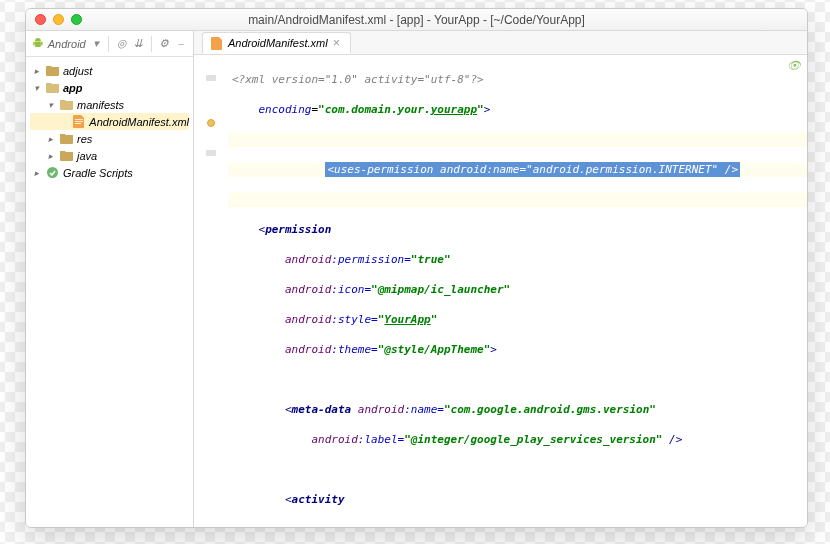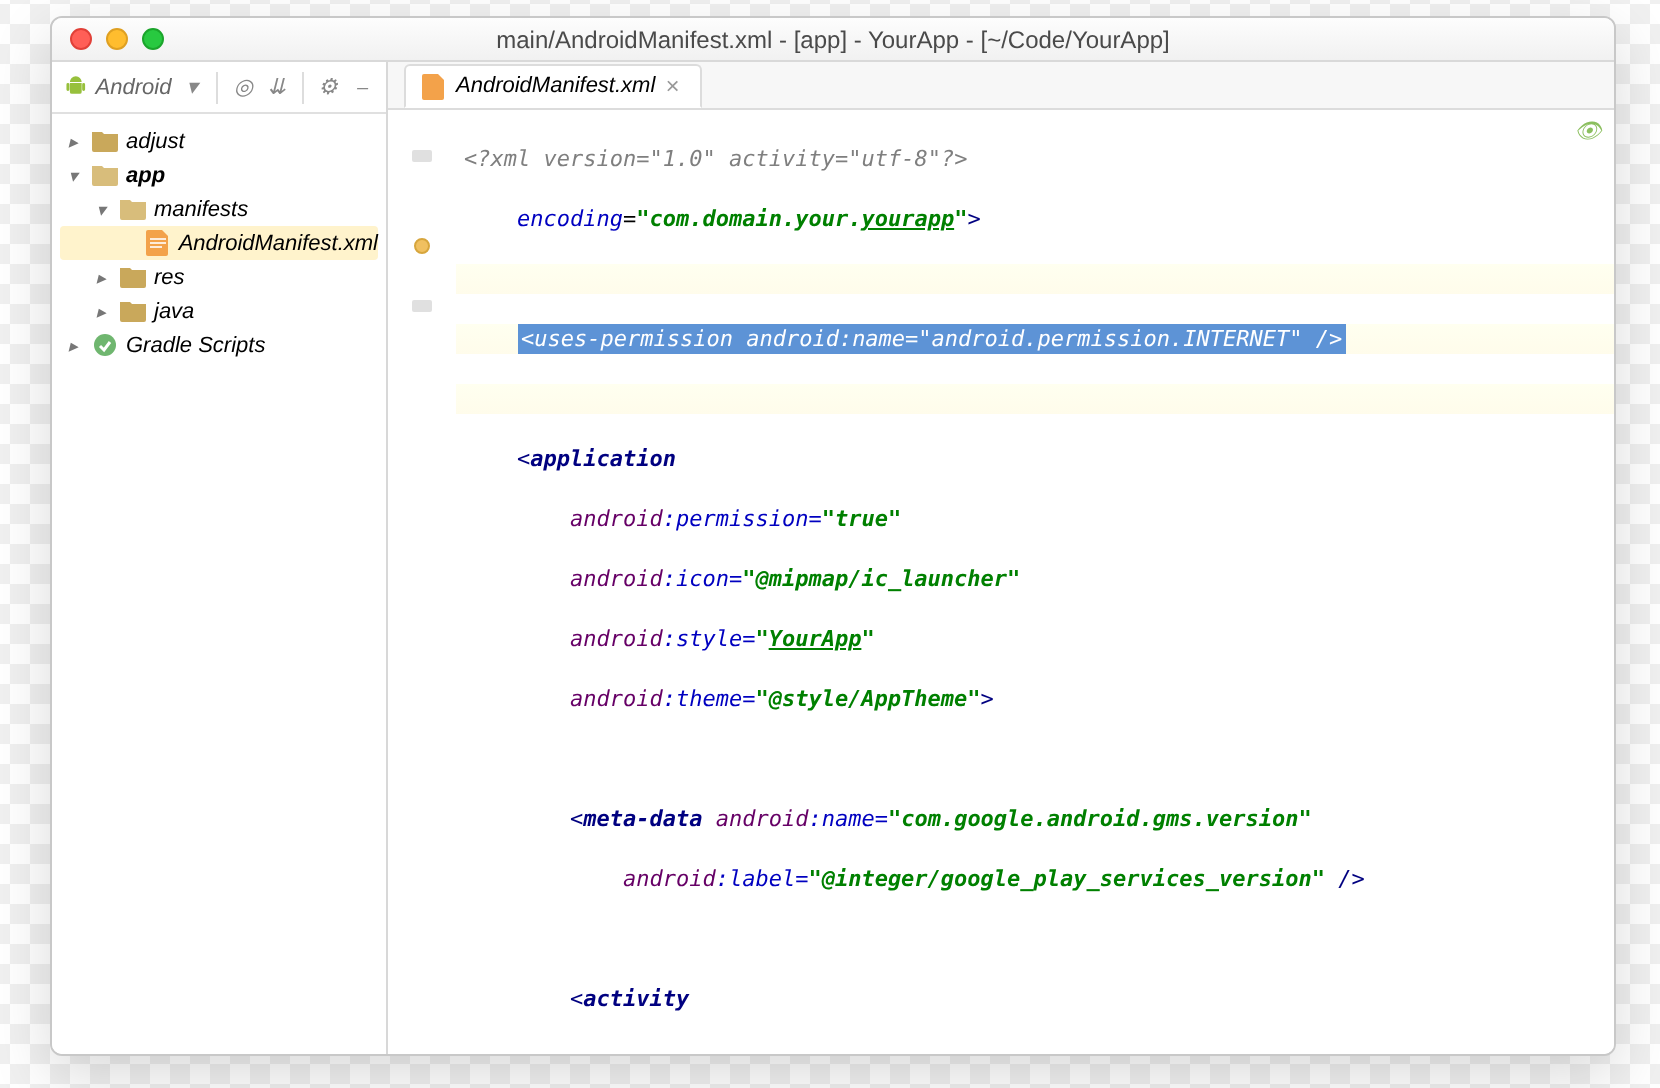--- a/index.html
+++ b/index.html
@@ -30,21 +30,21 @@
   .tabs { height:24px; border-bottom:1px solid #dcdcdc; display:flex; align-items:flex-end; background:#f7f7f7;}
   .tab { height:22px; display:flex; align-items:center; gap:5px; padding:0 10px 0 8px; background:#fff; border:1px solid #dcdcdc; border-bottom:1px solid #fff; border-radius:3px 3px 0 0; margin-left:8px; font-size:11px;}
   .tab .x { color:#999; font-size:12px; line-height:1;}
   .editor-wrap { flex:1; display:flex; min-height:0; position:relative; background:#fff;}
   .gutter { width:34px; background:#fff; border-right:none;}
   .gline { height:15px; display:flex; align-items:center; justify-content:center;}
   .mark { width:8px; height:8px; border-radius:50%; background:#f0c060; border:1px solid #d7a63d;}
   .tag { width:10px; height:6px; background:#ccc; border-radius:1px; opacity:.6;}
   .code { flex:1; font-family:Menlo,Consolas,monospace; font-size:11px; line-height:15px; white-space:pre; padding-top:2px; color:#000; overflow:hidden;}
   .line { height:15px; padding-left:4px;}
-  .hl-band { background:linear-gradient(#fffff0,#fffceb);}
+  .hl-band { background:linear-gradient(#fffff0,#fffceb);text-align:center;}
   .hl-sel { background:#5d93d6; color:#fff; display:inline-block; padding:0 2px;}
   .kw{color:#000080;font-weight:bold;} .tagc{color:#000080;} .attr{color:#0000c0;} .ns{color:#660066;}
   .str{color:#008000;font-weight:bold;} .pkg{color:#008000;font-weight:bold;text-decoration:underline;}
   .xmlh{color:#7f7f7f;} .eye{position:absolute; top:4px; right:6px; color:#8bbf5e;}
   .tri-r::before{content:"▸";} .tri-d::before{content:"▾";}
 </style>
 </head>
 <body>
 
 <div class="window">
@@ -188,21 +188,21 @@
             <div class="gline"></div>
             <div class="gline"></div>
             <div class="gline"></div>
         </div>
         <div class="code">
 <div class="line"><span class="xmlh"><span>&lt;?</span><span>xml version</span><span>=</span><span>"1.0"</span><span> activity</span><span>=</span><span>"utf-8"</span><span>?&gt;</span></span></div>
 <div class="line">    <span class="attr">encoding</span><span>=</span><span class="str"><span>"com.domain.your.</span><span class="pkg">yourapp</span><span>"</span></span><span class="tagc">&gt;</span></div>
 <div class="line hl-band"></div>
 <div class="line hl-band">    <span class="hl-sel">&lt;uses-permission android:name="android.permission.INTERNET" /&gt;</span></div>
 <div class="line hl-band"></div>
-<div class="line">    <span class="tagc">&lt;</span><span class="kw">application</span></div>
+<div class="line">    <span class="tagc">&lt;</span><span class="kw">permission</span></div>
 <div class="line">        <span class="ns">android</span><span class="attr">:permission=</span><span class="str">"true"</span></div>
 <div class="line">        <span class="ns">android</span><span class="attr">:icon=</span><span class="str">"@mipmap/ic_launcher"</span></div>
 <div class="line">        <span class="ns">android</span><span class="attr">:style=</span><span class="str"><span>"</span><span class="pkg">YourApp</span><span>"</span></span></div>
 <div class="line">        <span class="ns">android</span><span class="attr">:theme=</span><span class="str">"@style/AppTheme"</span><span class="tagc">&gt;</span></div>
 <div class="line"></div>
 <div class="line">        <span class="tagc">&lt;</span><span class="kw">meta-data </span><span class="ns">android</span><span class="attr">:name=</span><span class="str">"com.google.android.gms.version"</span></div>
 <div class="line">            <span class="ns">android</span><span class="attr">:label=</span><span class="str">"@integer/google_play_services_version"</span><span class="tagc"> /&gt;</span></div>
 <div class="line"></div>
 <div class="line">        <span class="tagc">&lt;</span><span class="kw">activity</span></div>
 

